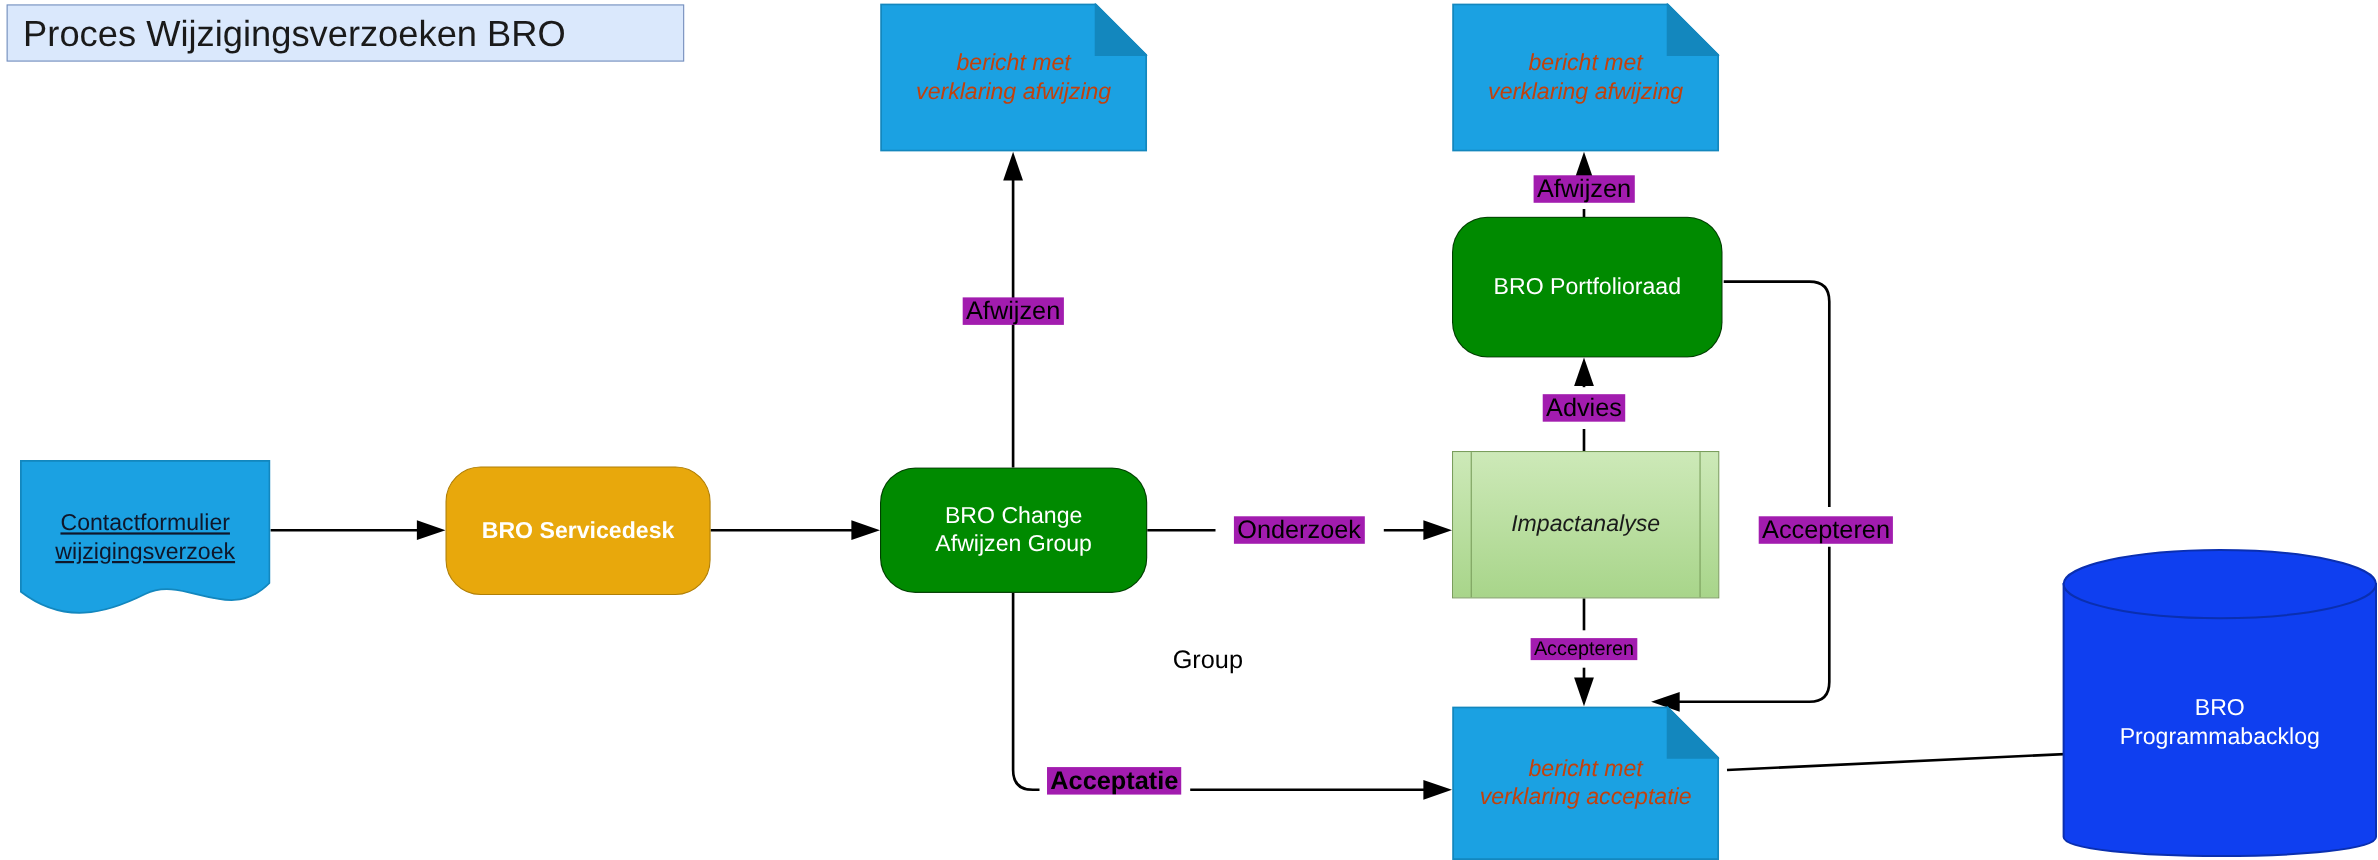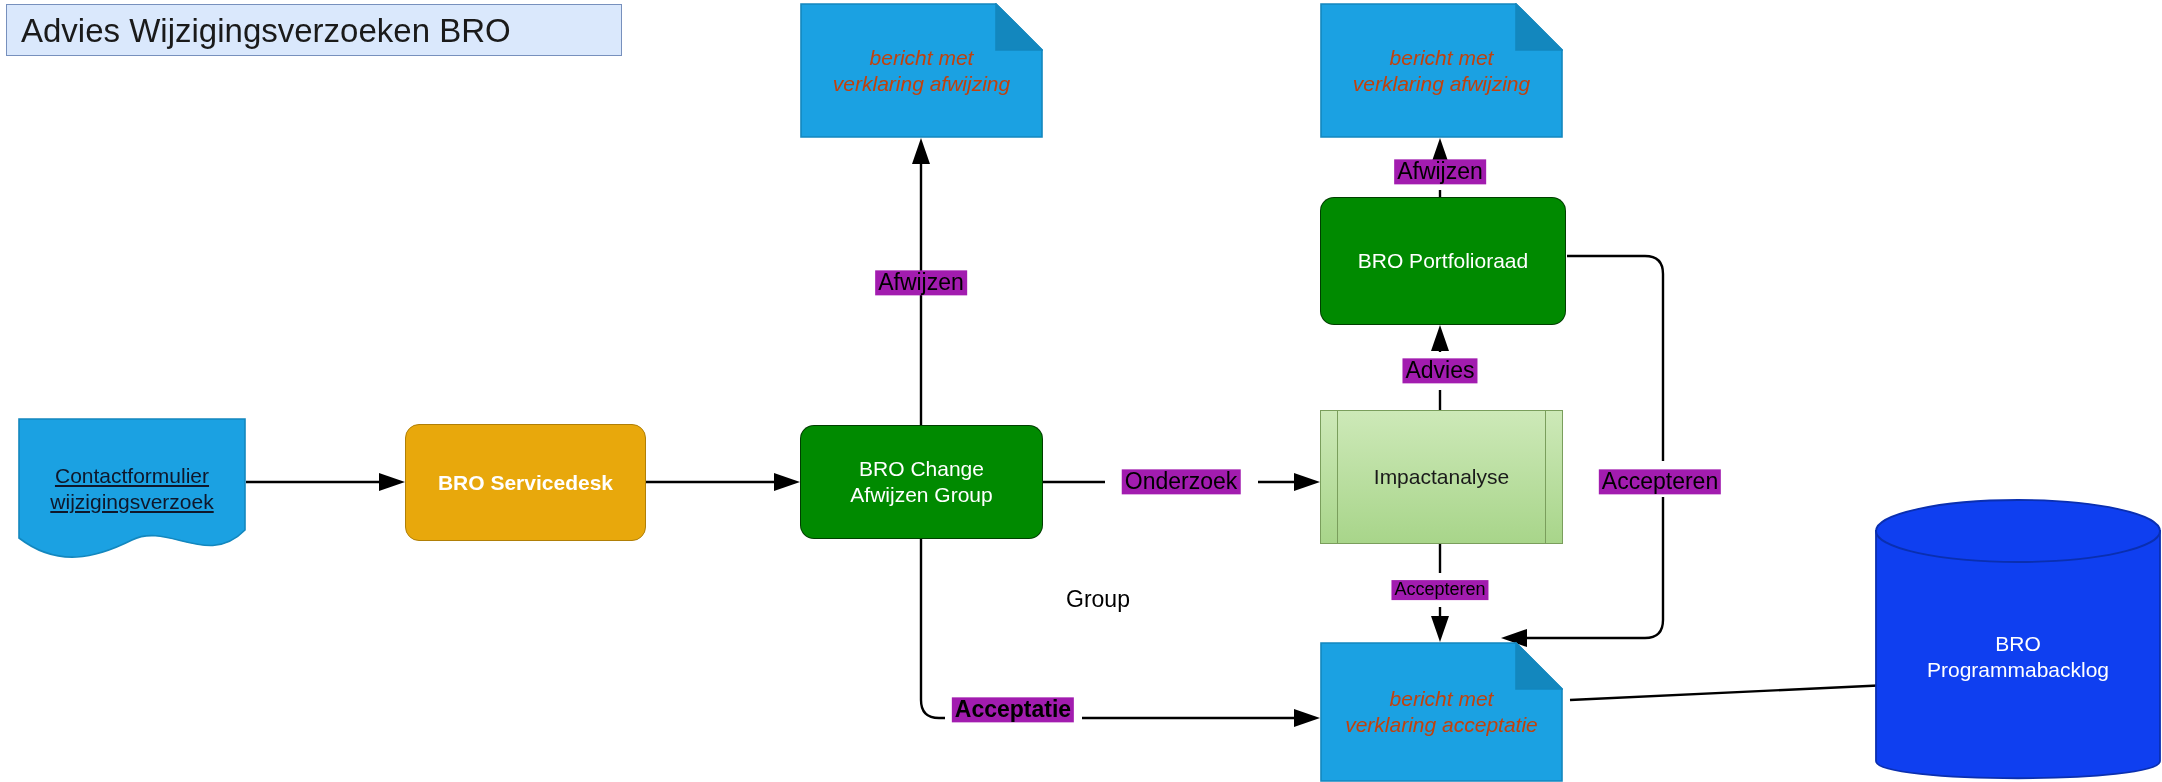--- a/index.html
+++ b/index.html
@@ -43,33 +43,33 @@
   }
   .node .lbl{
     position:relative;
     z-index:3;
     line-height:1.22;
     white-space:pre-line;
     pointer-events:none;
   }
   
   .proc{
-    border-radius:14px;
+    border-radius:32px;
     border:1px solid rgba(0,0,0,.55);
   }
   .proc.green{ background:#008A00; }
   .proc.orange{ background:#E8A80C; border-color:#b07f07;}
   .proc .lbl{ color:#ffffff; font-size:21px; }
 
   
   .predef{
     background:linear-gradient(180deg,#cde9b8 0%, #a8d58a 100%);
     border:1px solid #7a9e5c;
   }
-  .predef .lbl{ color:#1a1a1a; font-size:21px; }
+  .predef .lbl{ color:#1a1a1a; font-size:21px;font-style:italic; }
   .predef .bar{
     position:absolute; top:0; bottom:0; width:1px;
     background:#7a9e5c; z-index:2;
   }
   .predef .bar.l{ left:16px; }
   .predef .bar.r{ right:16px; }
 
   
   .note{ background:transparent; border:none; }
   .note .lbl{ color:#c2410c; font-size:21px;font-style:italic; }
@@ -102,21 +102,21 @@
   .elabel.big{ font-size:23px; }
   .elabel.small{ font-size:18px; }
   .elabel.free{ background:transparent; }
 </style>
 </head>
 <body>
 
 <div id="canvas">
 
   <div id="title-box">
-    <span class="t">Advies Wijzigingsverzoeken BRO</span>
+    <span class="t">Proces Wijzigingsverzoeken BRO</span>
   </div>
 
   <svg id="edges" width="2162" height="782" viewBox="0 0 2162 782">
 
     <g>
       <line x1="246" y1="482" x2="385" y2="482"></line>
       <polygon points="405,482 379,473 379,491"></polygon>
     </g>
 
     <g>

